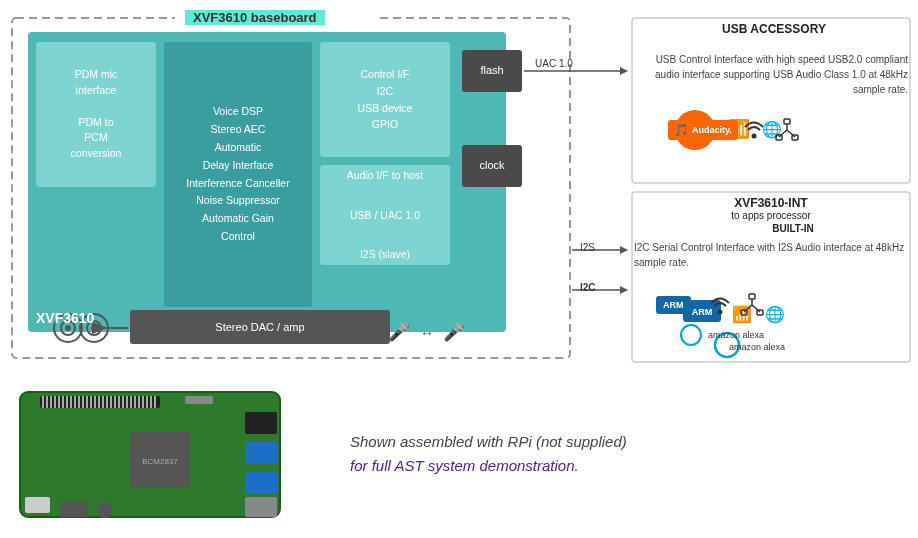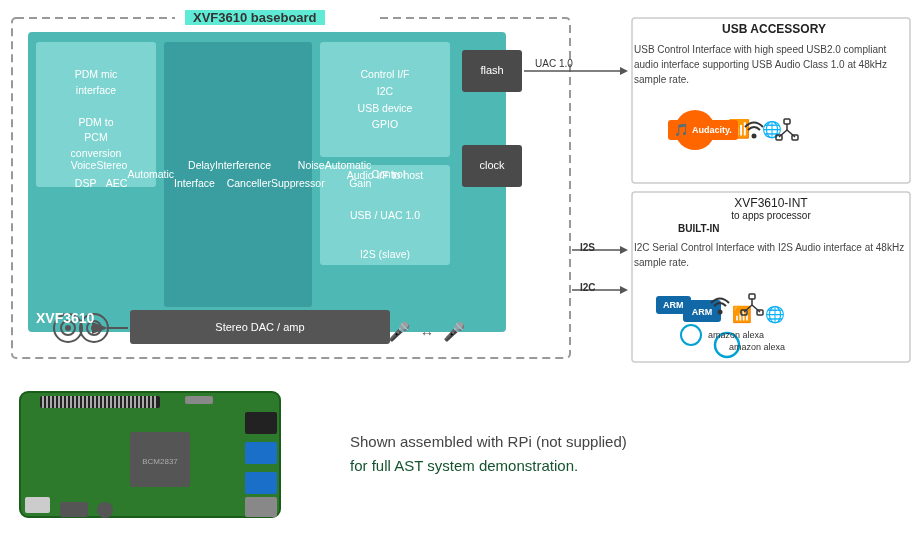--- a/index.html
+++ b/index.html
@@ -109,21 +109,21 @@
 
   <div style="position:absolute;top:44px;left:38px;width:116px;height:141px;color:#fff;font-size:10.5px;text-align:center;line-height:1.5;display:flex;flex-direction:column;justify-content:center;align-items:center;">
     <span>PDM mic</span>
     <span>interface</span>
     <br>
     <span>PDM to</span>
     <span>PCM</span>
     <span>conversion</span>
   </div>
 
-  <div style="position:absolute;top:44px;left:166px;width:144px;height:261px;color:#fff;font-size:10.5px;text-align:right;line-height:1.7;display:flex;justify-content:center;align-items:center;">
+  <div style="position:absolute;top:44px;left:166px;width:144px;height:261px;color:#fff;font-size:10.5px;text-align:left;line-height:1.7;display:flex;flex-direction:column;justify-content:center;align-items:center;">
     <span>Voice DSP</span>
     <span>Stereo AEC</span>
     <span>Automatic</span>
     <span>Delay Interface</span>
     <span>Interference Canceller</span>
     <span>Noise Suppressor</span>
     <span>Automatic Gain</span>
     <span>Control</span>
   </div>
 
@@ -143,27 +143,27 @@
   <div style="position:absolute;top:147px;left:464px;width:56px;height:36px;color:#fff;font-size:11px;text-align:center;display:flex;align-items:center;justify-content:center;">clock</div>
 
   <div style="position:absolute;top:52px;left:464px;width:56px;height:36px;color:#fff;font-size:11px;text-align:center;display:flex;align-items:center;justify-content:center;">flash</div>
 
   <div style="position:absolute;top:310px;left:36px;color:#fff;font-size:14px;font-weight:bold;">XVF3610</div>
 
   <div style="position:absolute;top:312px;left:132px;width:256px;height:30px;color:#fff;font-size:11px;text-align:center;display:flex;align-items:center;justify-content:center;">Stereo DAC / amp</div>
 
   <div style="position:absolute;top:58px;left:535px;font-size:10px;color:#333;font-weight:normal;">UAC 1.0</div>
 
-  <div style="position:absolute;top:242px;left:580px;font-size:10px;color:#333;font-weight:bold;">I2S</div>
+  <div style="position:absolute;top:242px;left:580px;font-size:10px;color:#333;font-weight:normal;">I2S</div>
 
   <div style="position:absolute;top:282px;left:580px;font-size:10px;color:#333;font-weight:bold;">I2C</div>
 
   <div style="position:absolute;top:22px;left:634px;width:274px;">
-    <div style="font-weight:bold;font-size:12px;text-align:center;margin-bottom:6px;color:#222;padding-left:6px;">USB ACCESSORY</div>
-    <div style="font-size:10px;color:#444;text-align:left;line-height:1.5;">USB Control Interface with high speed USB2.0 compliant audio interface supporting USB Audio Class 1.0 at 48kHz sample rate.</div>
+    <div style="font-weight:bold;font-size:12px;text-align:center;margin-bottom:16px;color:#222;padding-left:6px;">USB ACCESSORY</div>
+    <div style="font-size:10px;color:#444;text-align:right;line-height:1.5;">USB Control Interface with high speed USB2.0 compliant audio interface supporting USB Audio Class 1.0 at 48kHz sample rate.</div>
   </div>
 
   <div style="position:absolute;top:120px;left:668px;background:#ff6600;color:#fff;font-size:9px;padding:3px 6px;border-radius:3px;font-weight:bold;display:flex;align-items:center;gap:3px;">
     <span style="font-size:12px;">🎵</span>
     <span>Audacity.</span>
   </div>
 
   <div style="position:absolute;top:118px;left:740px;font-size:20px;">
     <svg width="28" height="22" viewBox="0 0 28 22">
       <path d="M14 16 Q14 16 14 16" fill="#333"></path>
@@ -178,23 +178,23 @@
       <rect x="9" y="1" width="6" height="5" rx="1" fill="none" stroke="#333" stroke-width="1.5"></rect>
       <rect x="1" y="17" width="6" height="5" rx="1" fill="none" stroke="#333" stroke-width="1.5"></rect>
       <rect x="17" y="17" width="6" height="5" rx="1" fill="none" stroke="#333" stroke-width="1.5"></rect>
       <line x1="12" y1="6" x2="12" y2="12" stroke="#333" stroke-width="1.5"></line>
       <line x1="12" y1="12" x2="4" y2="19" stroke="#333" stroke-width="1.5"></line>
       <line x1="12" y1="12" x2="20" y2="19" stroke="#333" stroke-width="1.5"></line>
     </svg>
   </div>
 
   <div style="position:absolute;top:196px;left:634px;width:274px;">
-    <div style="font-weight:normal;font-size:12px;text-align:center;color:#222;">XVF3610-INT</div>
+    <div style="font-weight:bold;font-size:12px;text-align:center;color:#222;">XVF3610-INT</div>
     <div style="font-size:10px;text-align:center;color:#222;margin-bottom:2px;">to apps processor</div>
-    <div style="font-weight:bold;font-size:10px;color:#222;margin-bottom:6px;margin-left:44px;">BUILT-IN</div>
+    <div style="font-weight:bold;font-size:10px;text-align:center;color:#222;margin-bottom:6px;margin-left:44px;">BUILT-IN</div>
     <div style="font-size:10px;color:#444;text-align:left;line-height:1.5;">I2C Serial Control Interface with I2S Audio interface at 48kHz sample rate.</div>
   </div>
 
   <div style="position:absolute;top:296px;left:656px;background:#1168a7;color:#fff;font-size:9px;padding:4px 7px;border-radius:3px;font-weight:bold;">ARM</div>
 
   <div style="position:absolute;top:294px;left:706px;">
     <svg width="28" height="22" viewBox="0 0 28 22">
       <path d="M8 12 Q14 6 20 12" fill="none" stroke="#333" stroke-width="2"></path>
       <path d="M5 9 Q14 0 23 9" fill="none" stroke="#333" stroke-width="2"></path>
       <circle cx="14" cy="18" r="2.5" fill="#333"></circle>
@@ -268,19 +268,19 @@
         <rect x="15" y="115" width="25" height="16" rx="2" fill="#ccc"></rect>
 
         <rect x="50" y="120" width="28" height="15" rx="2" fill="#555"></rect>
 
         <circle cx="95" cy="128" r="8" fill="#555"></circle>
 
         <rect x="175" y="14" width="28" height="8" rx="2" fill="#888"></rect>
       </svg>
     </div>
 
-    <div style="padding-left:60px;">
+    <div style="padding-left:60px;font-style:italic;">
       <div style="font-size:15px;color:#444;line-height:1.6;">Shown assembled with RPi (not supplied)</div>
-      <div style="font-size:15px;color:#14532d;line-height:1.6;">for full AST system demonstration.</div>
+      <div style="font-size:15px;color:#4c1d95;line-height:1.6;">for full AST system demonstration.</div>
     </div>
   </div>
 
 </div>
 
 </body></html>

